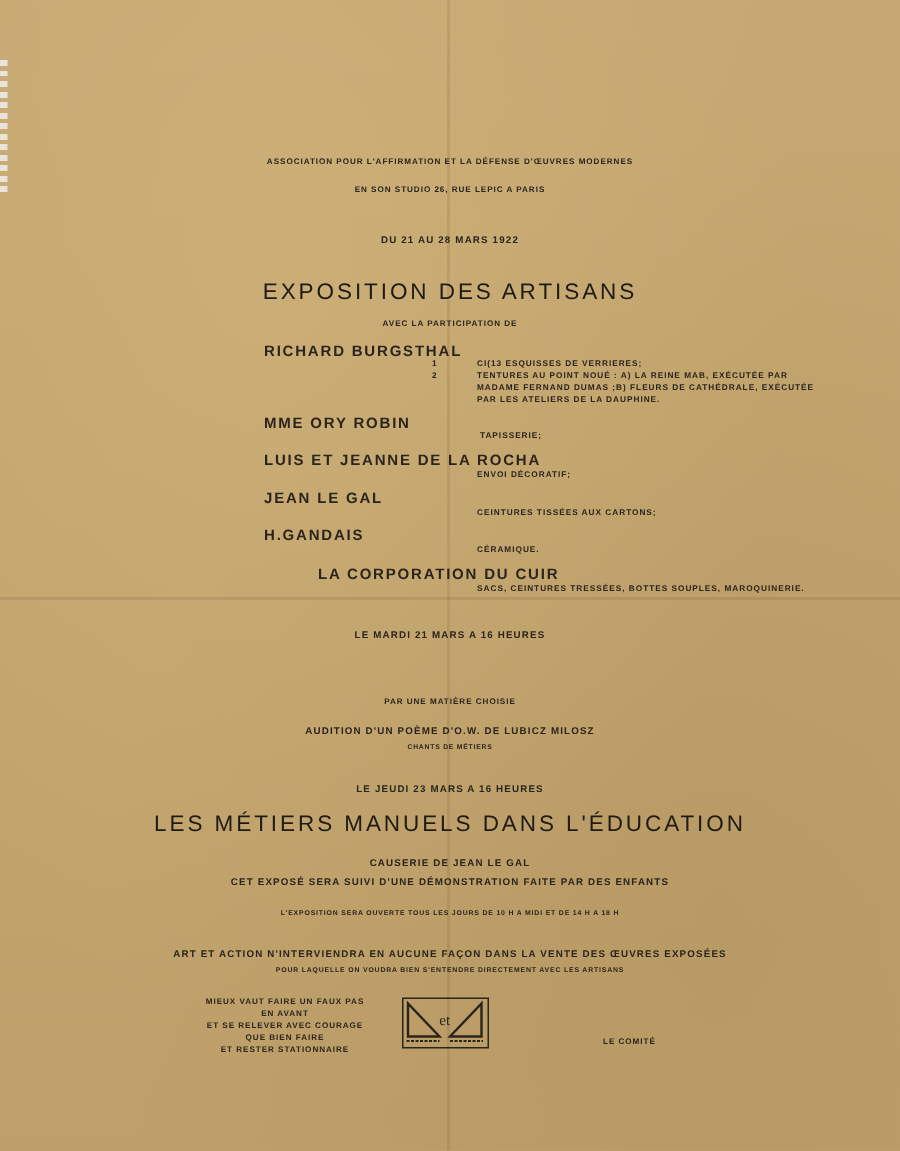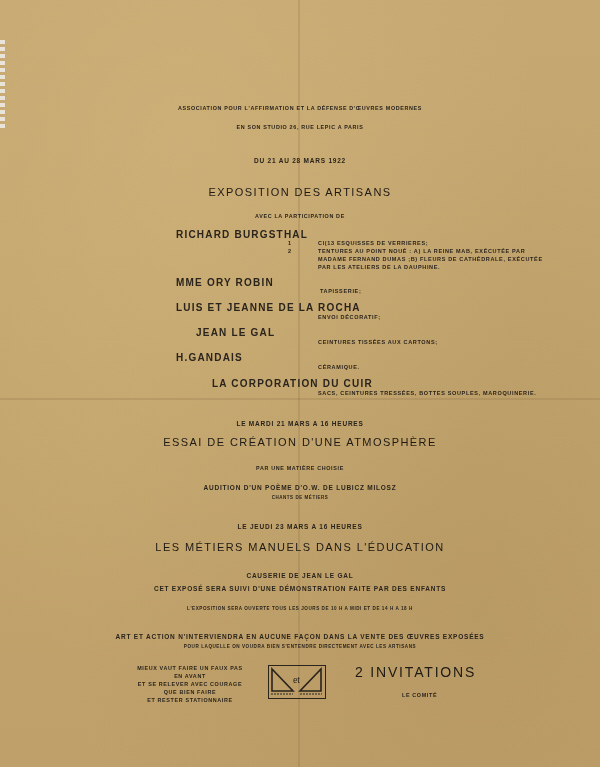--- a/index.html
+++ b/index.html
@@ -10,21 +10,21 @@
       linear-gradient(180deg,#c6a872 0%, #c2a46d 50%, #bfa06a 100%);
       color:#2a241c; overflow:hidden; }
   .fold-v { position:absolute; left:298px; top:0; width:2px; height:767px; background:rgba(120,95,55,0.18); }
   .fold-h { position:absolute; left:0; top:398px; width:600px; height:2px; background:rgba(120,95,55,0.18); }
   .edge-l { position:absolute; left:0; top:40px; width:5px; height:90px; background:repeating-linear-gradient(180deg,#e9e4da 0 4px, rgba(0,0,0,0) 4px 7px); }
   .t { position:absolute; white-space:nowrap; letter-spacing:0.12em; text-transform:uppercase; }
   .c { left:0; width:600px; text-align:center; }
   .h1 { font-size:23px; font-weight:700; letter-spacing:0.09em; top:73px; color:#1f1a14; }
   .tiny { font-size:5.4px; font-weight:700; }
   .small { font-size:6.5px; font-weight:700; }
-  .big { font-size:11px; font-weight:400; letter-spacing:0.13em; color:#1f1a14; }
+  .big { font-size:15px; font-weight:400; letter-spacing:0.13em; color:#1f1a14; }
   .name { font-size:10px; font-weight:700; left:176px; }
   .desc { font-size:5.5px; font-weight:700; }
   .logo { position:absolute; left:268px; top:665px; width:58px; height:34px; border:1.5px solid #2a241c; box-sizing:border-box;padding-left:40px; }
   .logo svg { position:absolute; left:0; top:0; }
 </style>
 </head>
 <body>
 
 <div class="page">
   <div class="fold-v"></div>
@@ -45,31 +45,30 @@
   <div class="t desc" style="left:318px; top:248px;">TENTURES AU POINT NOUÉ : A) LA REINE MAB, EXÉCUTÉE PAR</div>
   <div class="t desc" style="left:318px; top:256px;">MADAME FERNAND DUMAS ;B) FLEURS DE CATHÉDRALE, EXÉCUTÉE</div>
   <div class="t desc" style="left:318px; top:264px;">PAR LES ATELIERS DE LA DAUPHINE.</div>
 
   <div class="t name" style="top:277px;">Mme ORY ROBIN</div>
   <div class="t desc" style="left:320px; top:288px;">TAPISSERIE;</div>
 
   <div class="t name" style="top:302px;">LUIS ET JEANNE DE LA ROCHA</div>
   <div class="t desc" style="left:318px; top:314px;">ENVOI DÉCORATIF;</div>
 
-  <div class="t name" style="top:327px;margin-left:20px;">JEAN LE GAL</div>
+  <div class="t name" style="top:327px;">JEAN LE GAL</div>
   <div class="t desc" style="left:318px; top:339px;">CEINTURES TISSÉES AUX CARTONS;</div>
 
   <div class="t name" style="top:352px;">H.GANDAIS</div>
   <div class="t desc" style="left:318px; top:364px;">CÉRAMIQUE.</div>
 
   <div class="t name" style="top:378px;padding-left:36px;">LA CORPORATION DU CUIR</div>
   <div class="t desc" style="left:318px; top:390px;">SACS, CEINTURES TRESSÉES, BOTTES SOUPLES, MAROQUINERIE.</div>
 
   <div class="t c small" style="top:420px;">LE MARDI 21 MARS A 16 HEURES</div>
-  <div class="t c big" style="top:436px;">ESSAI DE CRÉATION D'UNE ATMOSPHÈRE</div>
   <div class="t c tiny" style="top:465px;">PAR UNE MATIÈRE CHOISIE</div>
   <div class="t c small" style="top:484px;">AUDITION D'UN POÈME D'O.W. DE LUBICZ MILOSZ</div>
   <div class="t c tiny" style="top:495px;font-size:4.5px;">CHANTS DE MÉTIERS</div>
 
   <div class="t c small" style="top:523px;">LE JEUDI 23 MARS A 16 HEURES</div>
   <div class="t c big" style="top:541px;">LES MÉTIERS MANUELS DANS L'ÉDUCATION</div>
   <div class="t c small" style="top:572px;">CAUSERIE DE JEAN LE GAL</div>
   <div class="t c small" style="top:585px;">CET EXPOSÉ SERA SUIVI D'UNE DÉMONSTRATION FAITE PAR DES ENFANTS</div>
   <div class="t c tiny" style="top:606px;font-size:4.6px;">L'EXPOSITION SERA OUVERTE TOUS LES JOURS DE 10 H A MIDI ET DE 14 H A 18 H</div>
 
@@ -84,15 +83,14 @@
 
   <div class="logo">
     <svg width="55" height="31" viewBox="0 0 55 31">
       <path d="M3 3 L3 25 L24 25 Z" fill="none" stroke="#2a241c" stroke-width="1.6"></path>
       <path d="M52 3 L52 25 L31 25 Z" fill="none" stroke="#2a241c" stroke-width="1.6"></path>
       <path d="M2 28 L24 28 M31 28 L53 28" stroke="#2a241c" stroke-width="1.2" stroke-dasharray="2 1"></path>
       <text x="27.5" y="17" text-anchor="middle" font-size="10" fill="#2a241c" font-family="Liberation Serif, serif">et</text>
     </svg>
   </div>
 
-  <div class="t big" style="left:355px; top:664px; font-size:14px;">2 INVITATIONS</div>
   <div class="t tiny" style="left:402px; top:692px;">LE COMITÉ</div>
 </div>
 
 </body></html>

